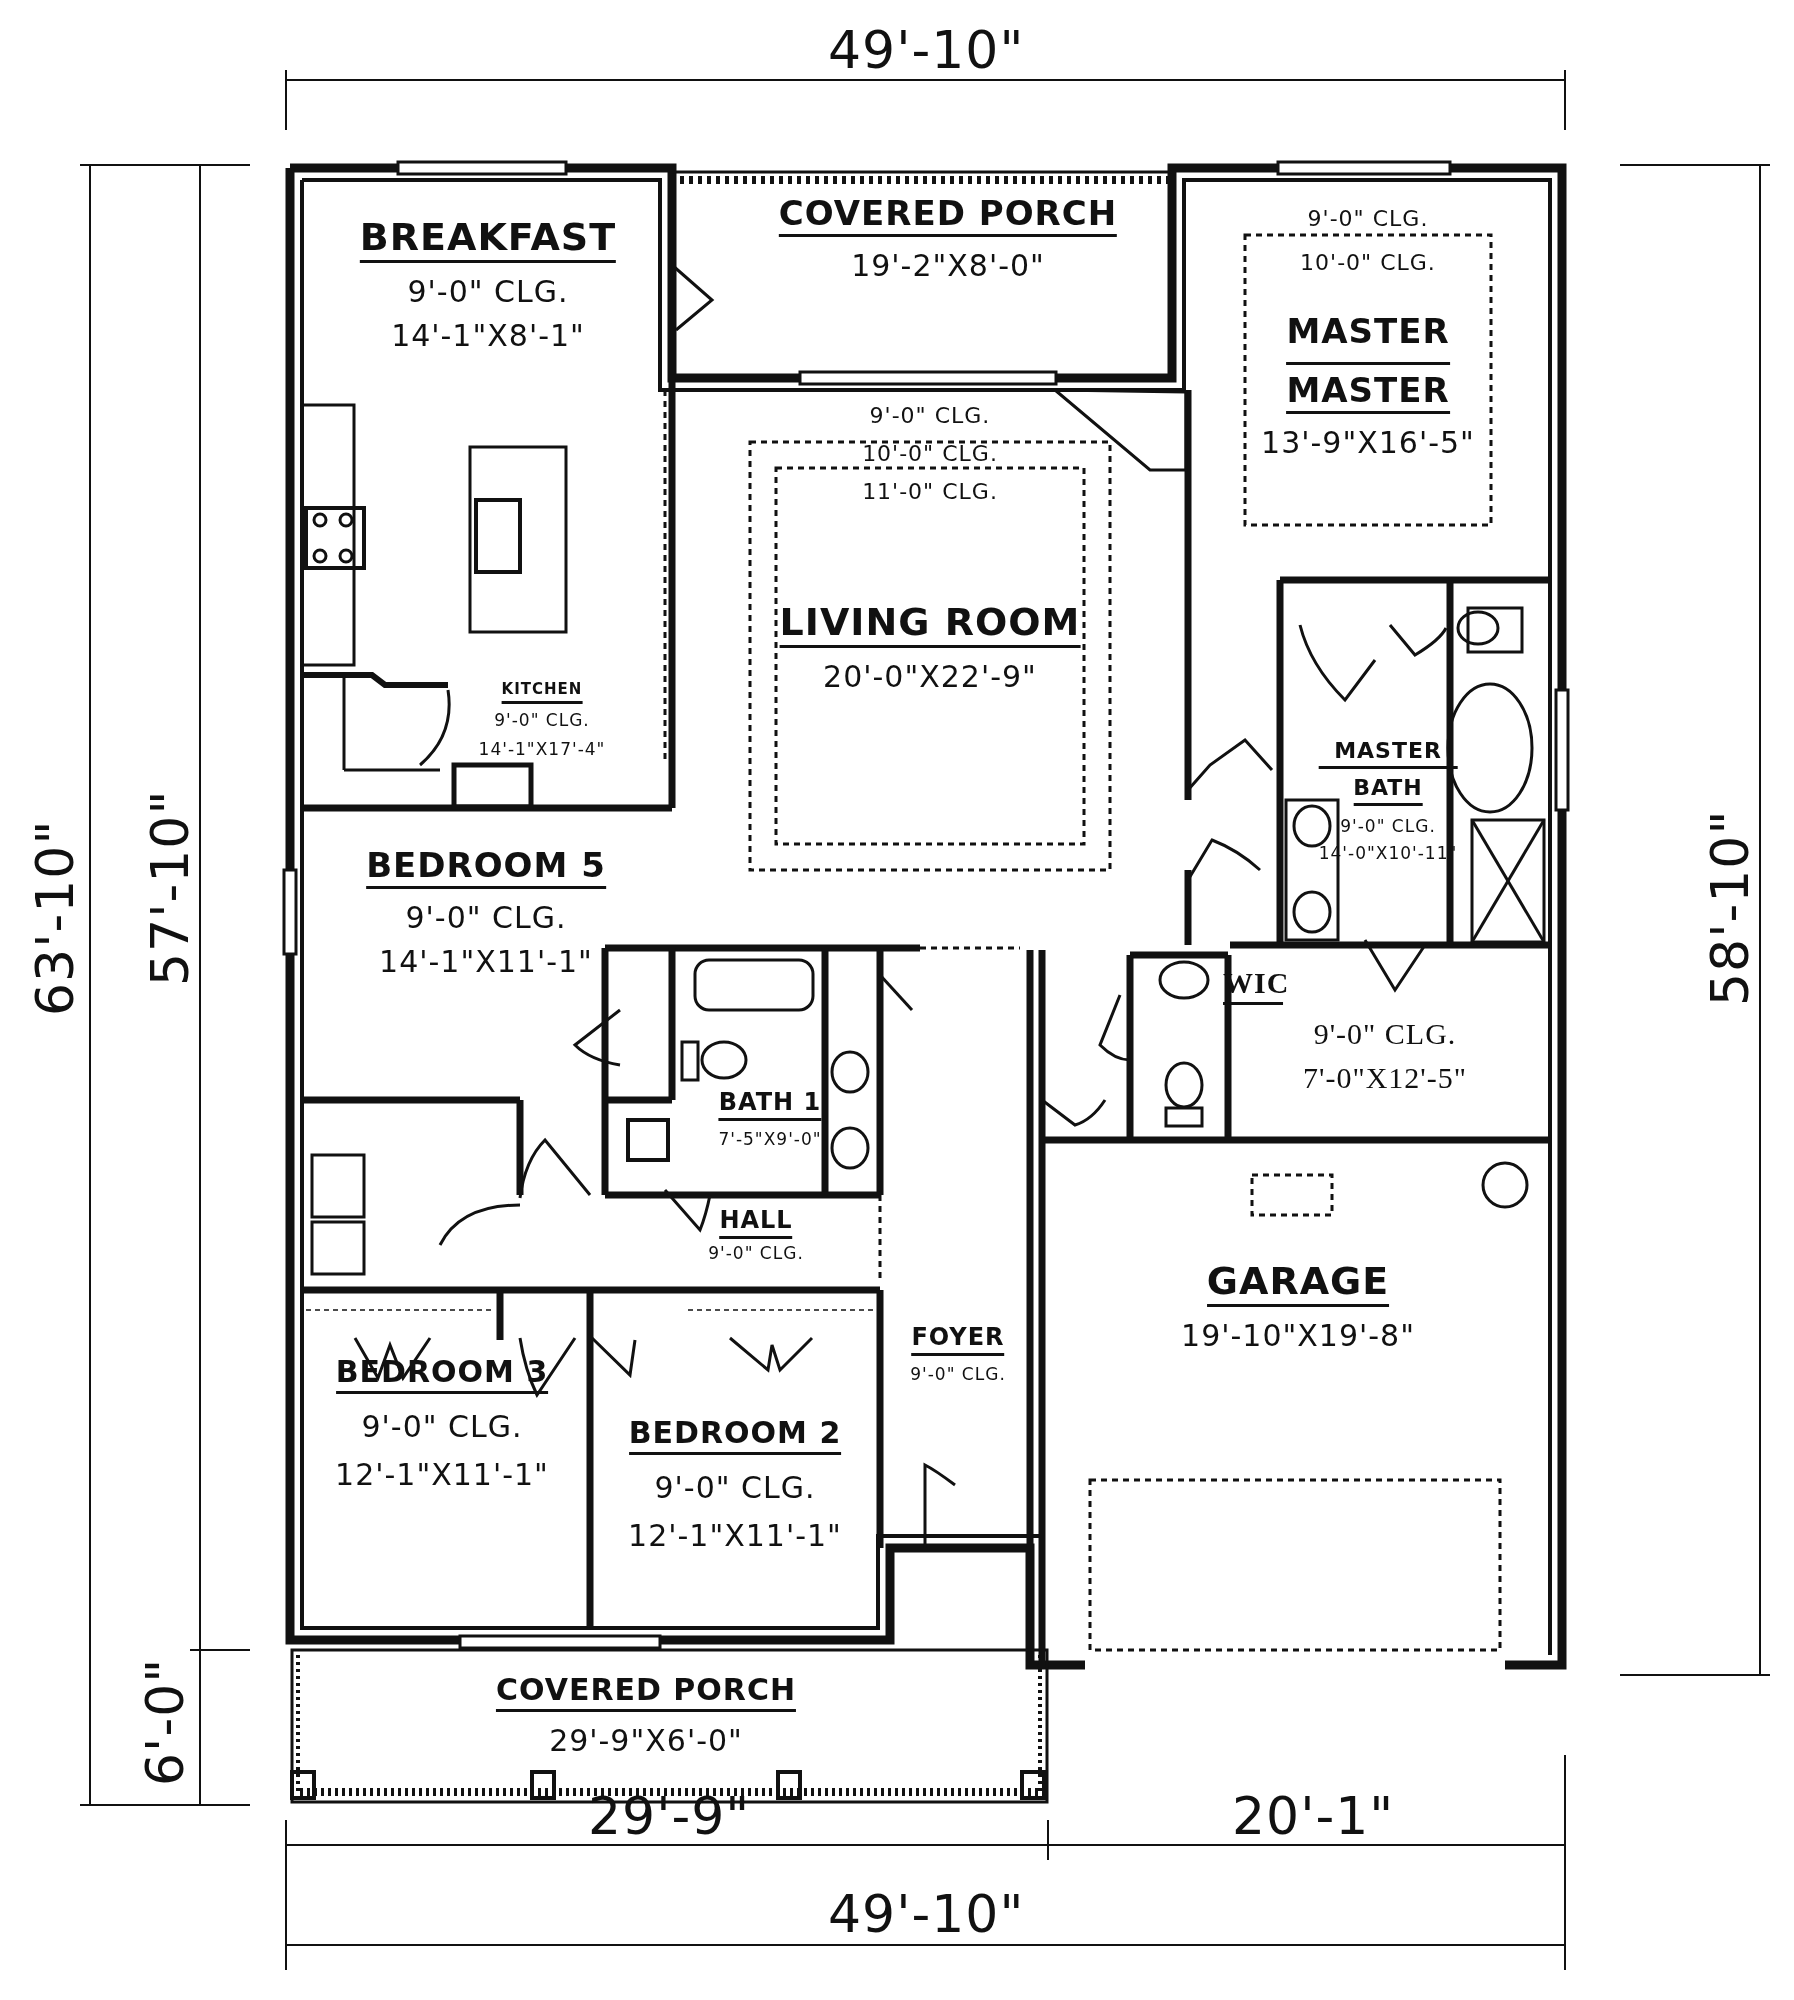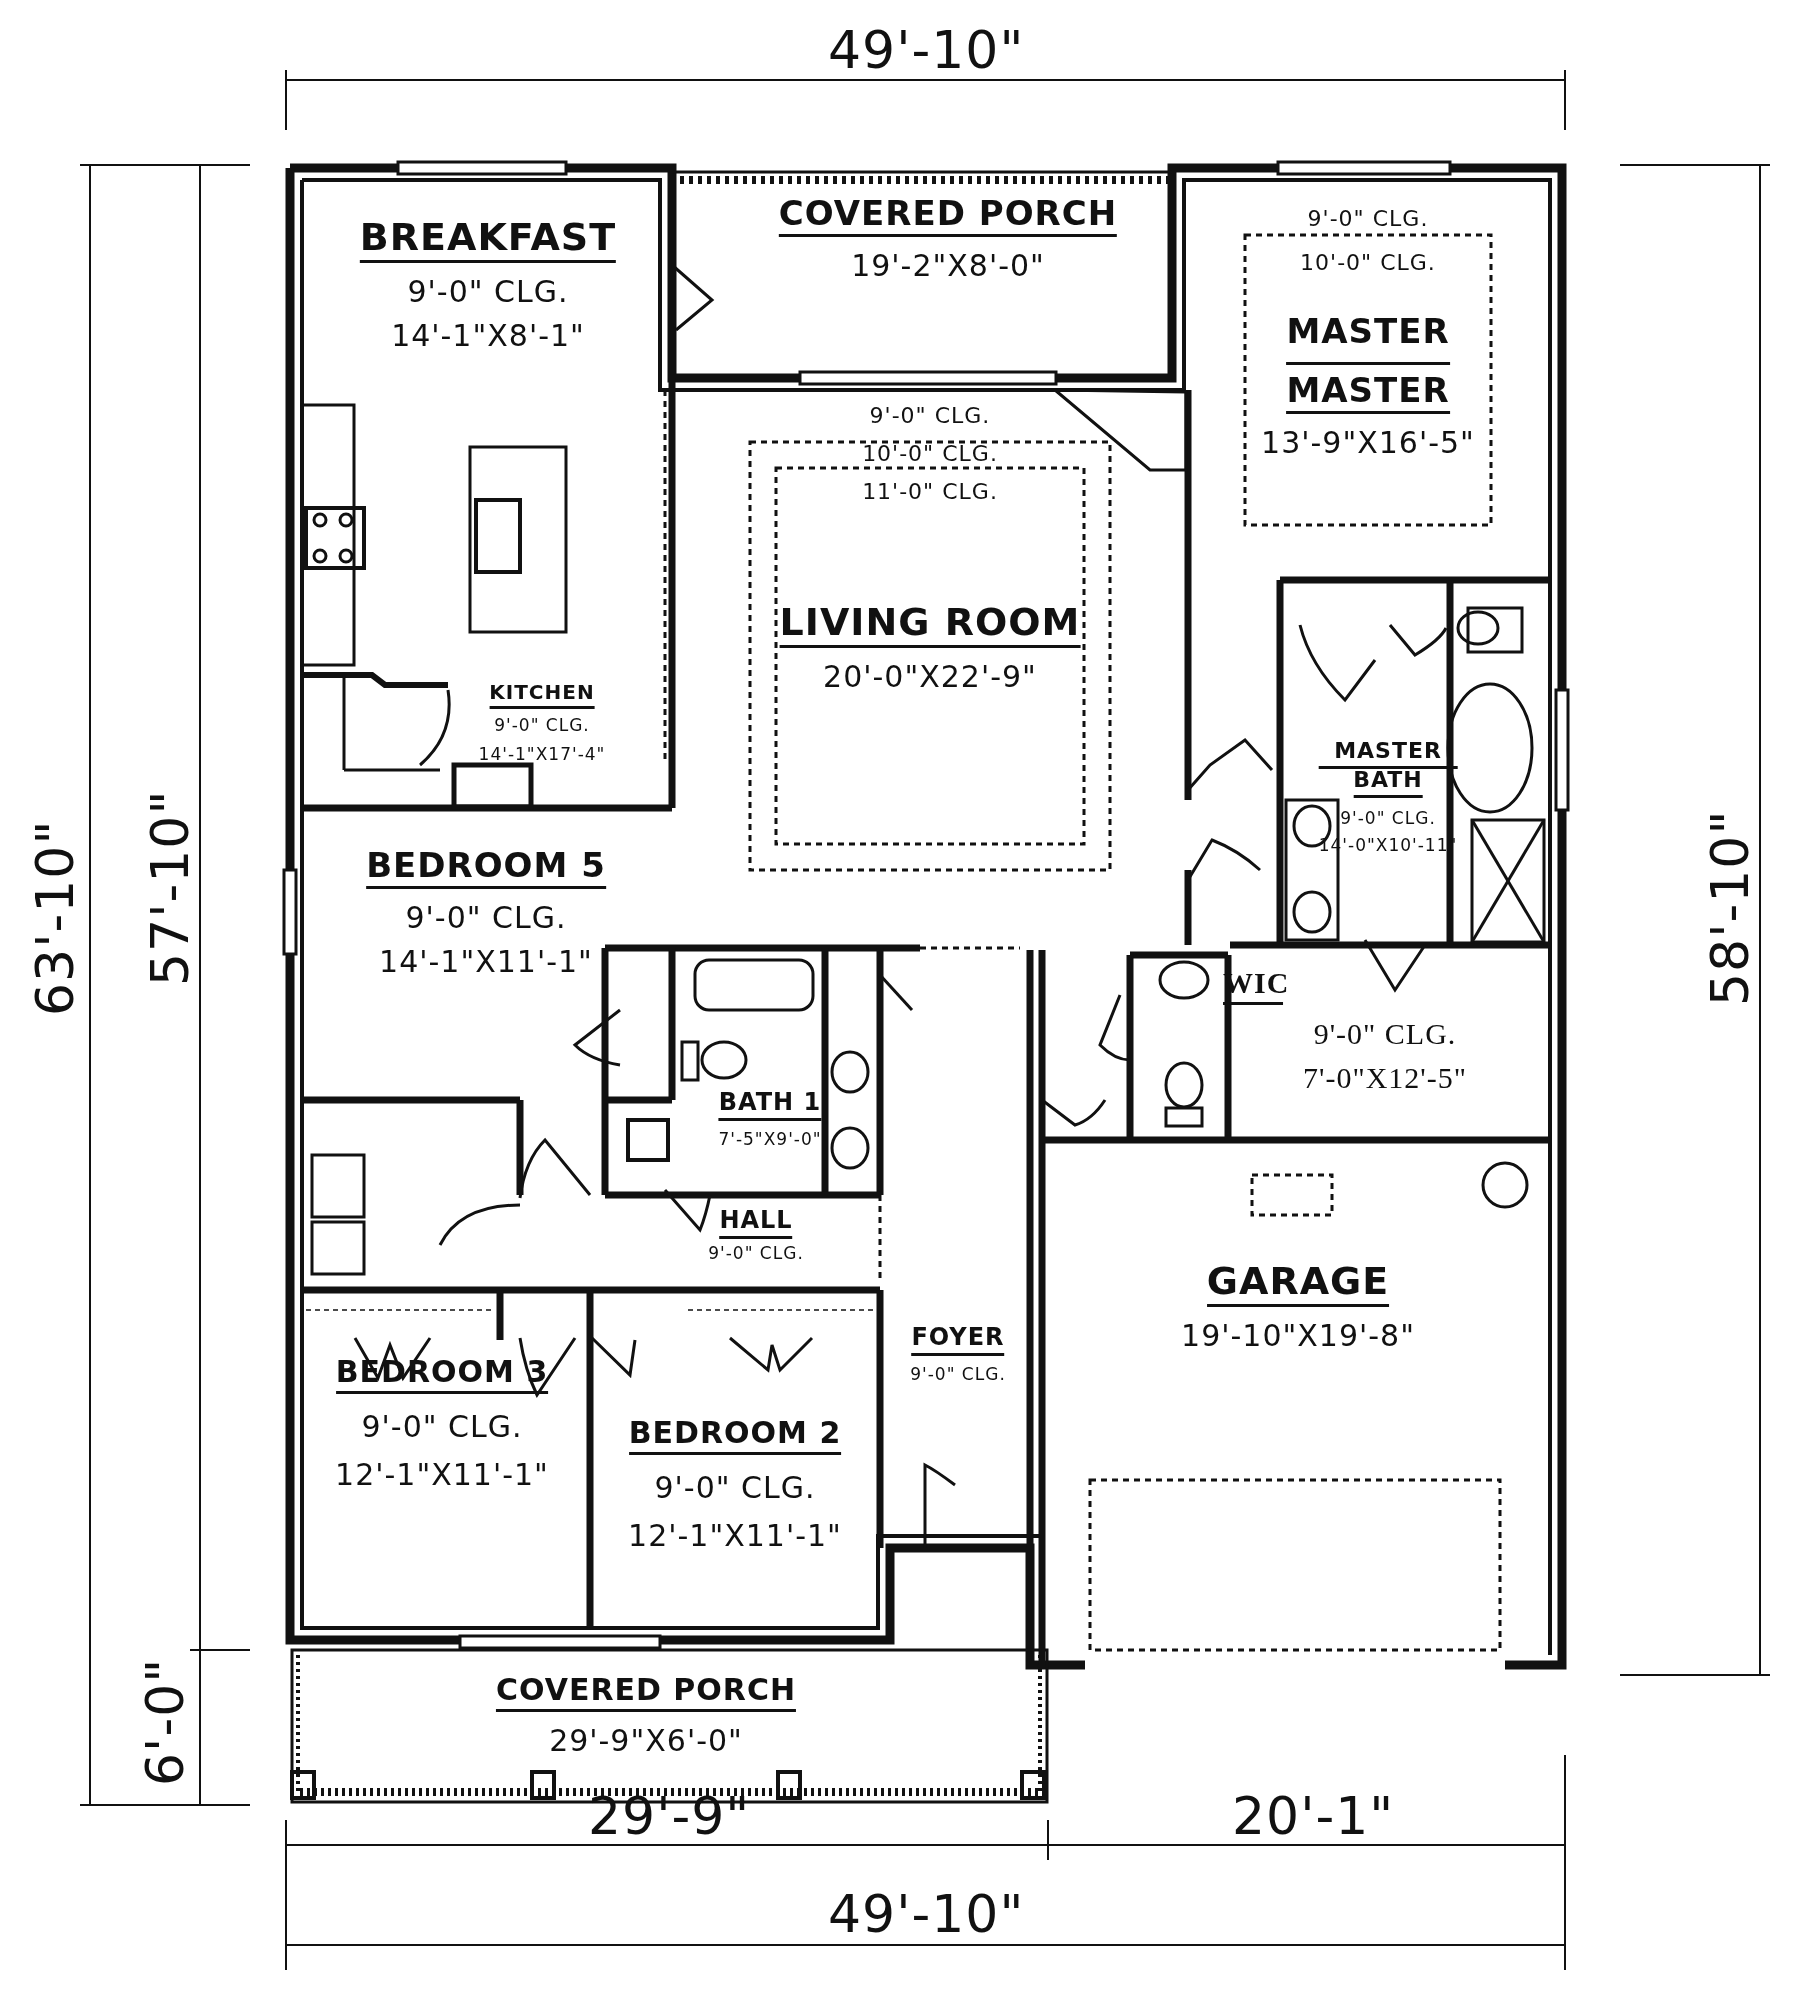--- a/index.html
+++ b/index.html
@@ -221,28 +221,28 @@
 
 <div class="lbl" style="left:930px;top:405px;">
   <span class="sm" style="display:block;">9'-0" CLG.</span>
   <span class="sm" style="display:block;margin-top:16px;">10'-0" CLG.</span>
   <span class="sm" style="display:block;margin-top:16px;">11'-0" CLG.</span>
   <span class="title big" style="margin-top:100px;">LIVING ROOM</span>
   <span class="line mid">20'-0"X22'-9"</span>
 </div>
 
 <div class="lbl" style="left:542px;top:646px;">
-  <span class="title sm" style="font-size:20px;margin-top:36px;">KITCHEN</span>
+  <span class="title sm" style="font-size:15px;margin-top:36px;">KITCHEN</span>
   <span class="xs" style="display:block;margin-top:8px;">9'-0" CLG.</span>
   <span class="xs" style="display:block;margin-top:12px;">14'-1"X17'-4"</span>
 </div>
 
 <div class="lbl" style="left:1388px;top:740px;">
   <span class="sm" style="display:block;font-weight:bold;border-bottom:3px solid #111;padding-bottom:4px;">MASTER</span>
-  <span class="title sm" style="">BATH</span>
+  <span class="title sm" style="margin-top:8px;">BATH</span>
   <span class="xs" style="display:block;margin-top:12px;">9'-0" CLG.</span>
   <span class="xs" style="display:block;margin-top:10px;">14'-0"X10'-11"</span>
 </div>
 
 <div class="lbl" style="left:486px;top:848px;">
   <span class="title mid" style="font-size:34px;">BEDROOM 5</span>
   <span class="line mid">9'-0" CLG.</span>
   <span class="line mid">14'-1"X11'-1"</span>
 </div>
 

